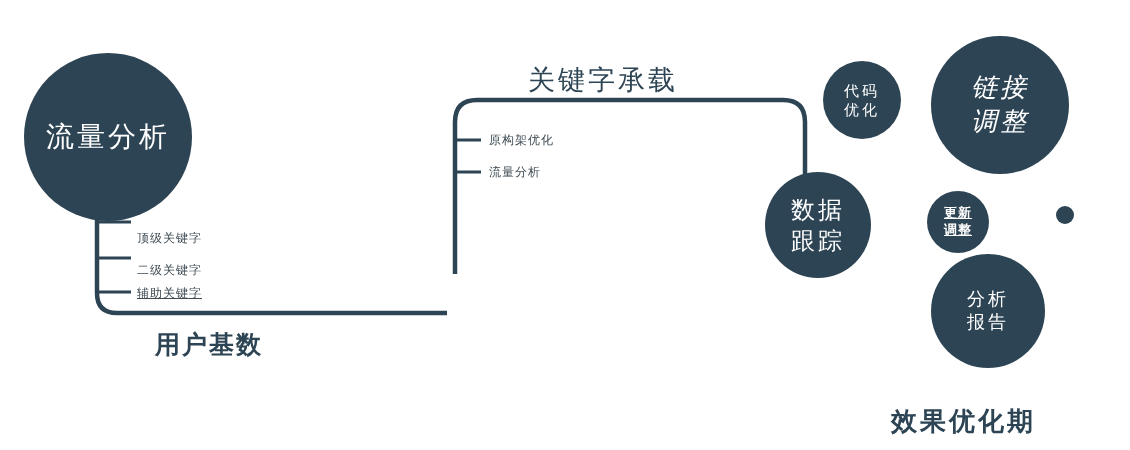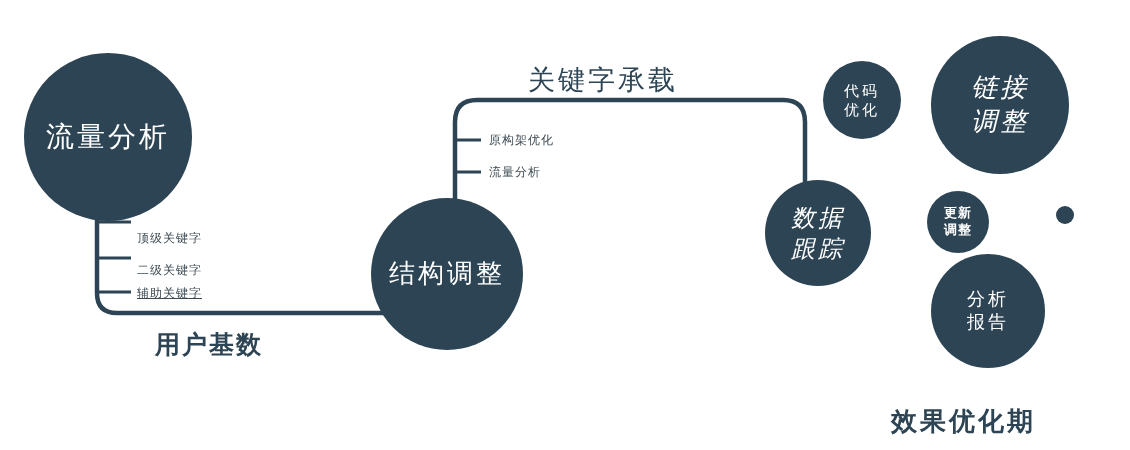--- a/index.html
+++ b/index.html
@@ -36,25 +36,25 @@
     z-index: 2;
   }
   .node span {
     white-space: pre-line;
     line-height: 1.3;
     letter-spacing: 3px;
     font-weight: 500;
   }
   .n-traffic   { left: 24px;   top: 53px;  width: 168px; height: 168px; font-size: 28px; }
   .n-structure { left: 371px;  top: 198px; width: 152px; height: 152px; font-size: 26px; }
-  .n-tracking  { left: 765px;  top: 180px; width: 106px; height: 106px; font-size: 24px; font-style: italic; }
+  .n-tracking  { left: 765px;  top: 172px; width: 106px; height: 106px; font-size: 24px; }
   .n-code      { left: 823px;  top: 61px;  width: 78px;  height: 78px;  font-size: 15px; }
   .n-link      { left: 931px;  top: 36px;  width: 138px; height: 138px; font-size: 26px; font-style: italic; }
   .n-update    { left: 927px;  top: 191px; width: 62px;  height: 62px;  font-size: 13px; }
-  .n-update span { font-weight: 700; letter-spacing: 1px; }
+  .n-update span { font-weight: 700; letter-spacing: 1px; text-decoration: underline; }
   .n-dot       { left: 1056px; top: 206px; width: 18px;  height: 18px; }
   .n-report    { left: 931px;  top: 254px; width: 114px; height: 114px; font-size: 18px; }
   .lbl {
     position: absolute;
     color: var(--primary, #2d4454);
     z-index: 3;
     white-space: nowrap;
   }
   .lbl-user-base { left: 155px; top: 328px; font-size: 25px; font-weight: 700; letter-spacing: 2px; text-align: right; }
   .lbl-keyword   { left: 528px; top: 62px;  font-size: 27px; font-weight: 400; letter-spacing: 3px; }
@@ -90,23 +90,20 @@
     <g>
       <path class="tick-line" d="M 455 140 H 481"></path>
       <path class="tick-line" d="M 455 172 H 481"></path>
     </g>
   </svg>
 
   <div class="node n-traffic">
     <span>流量分析</span>
   </div>
 
-  <div class="node n-structure">
-    <span>结构调整</span>
-  </div>
 
   <div class="node n-tracking">
     <span>数据
 跟踪</span>
   </div>
 
   <div class="node n-code">
     <span>代码
 优化</span>
   </div>

